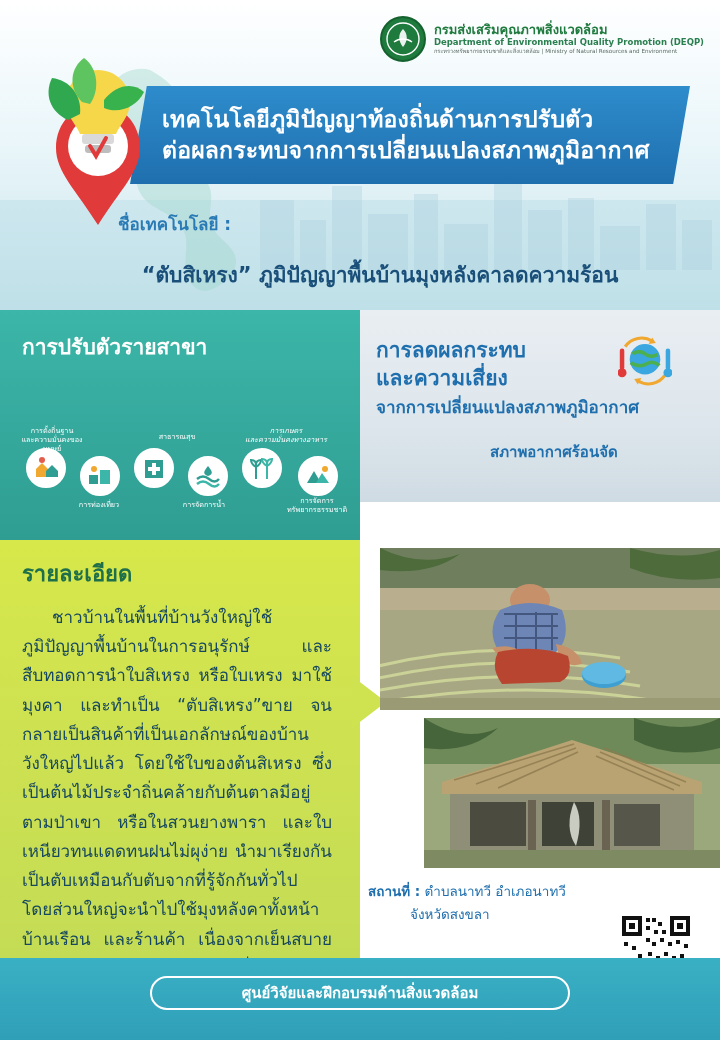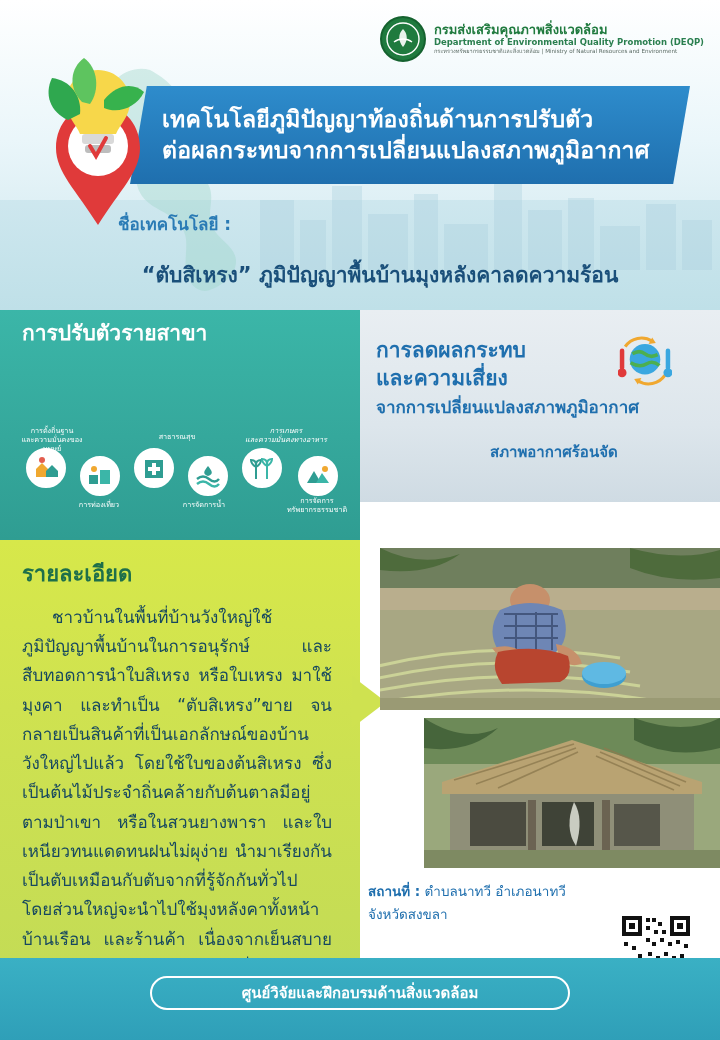--- a/index.html
+++ b/index.html
@@ -71,21 +71,21 @@
   }
   .tech-name {
     position: absolute; left: 80px; top: 258px; width: 600px;
     text-align: center; color: #1a4f7a; font-size: 21px; font-weight: bold;
   }
 
   
   .panel-left {
     position: absolute; left: 0; top: 310px; width: 360px; height: 230px;
     background: linear-gradient(180deg,#3bb6a8 0%, #35a89c 55%, #2f9d92 100%);
-    padding: 6px 18px 10px 22px;
+    padding: 20px 18px 10px 22px;
   }
   .panel-left h2 { color: #ffffff; font-size: 21px; font-weight: bold; }
   .panel-left p { color: #ffffff; font-size: 15px; line-height: 1.55; margin-top: 10px; }
 
   .icon-row {
     position: absolute; left: 12px; bottom: 6px; width: 345px; height: 108px;
   }
   .icon-cap {
     position: absolute; color: #ffffff; font-size: 7.2px; text-align: center; line-height: 1.25;
   }
@@ -379,21 +379,21 @@
       <rect x="104" y="82" width="8" height="52" fill="#6b6352"></rect>
       <rect x="178" y="82" width="8" height="52" fill="#6b6352"></rect>
       <rect x="0" y="132" width="296" height="18" fill="#7e8a62"></rect>
       <path d="M150 84 q10 16 2 44 q-12 -18 -2 -44 Z" fill="#c9ccc1"></path>
     </svg>
   </div>
 
   <div class="loc-wrap">
     <span class="loc-label">สถานที่ :</span>
     <span class="loc-val">ตำบลนาทวี อำเภอนาทวี</span><br>
-    <span class="loc-val" style="">จังหวัดสงขลา</span>
+    <span class="loc-val" style="margin-left:42px;">จังหวัดสงขลา</span>
   </div>
 
   <div class="qr-box">
     <svg width="76" height="76" viewBox="0 0 76 76">
       <rect width="76" height="76" fill="#ffffff"></rect>
       <g fill="#111111">
         <rect x="4" y="4" width="20" height="20"></rect>
           <rect x="8" y="8" width="12" height="12" fill="#ffffff"></rect>
           <rect x="11" y="11" width="6" height="6"></rect>
         <rect x="52" y="4" width="20" height="20"></rect>

